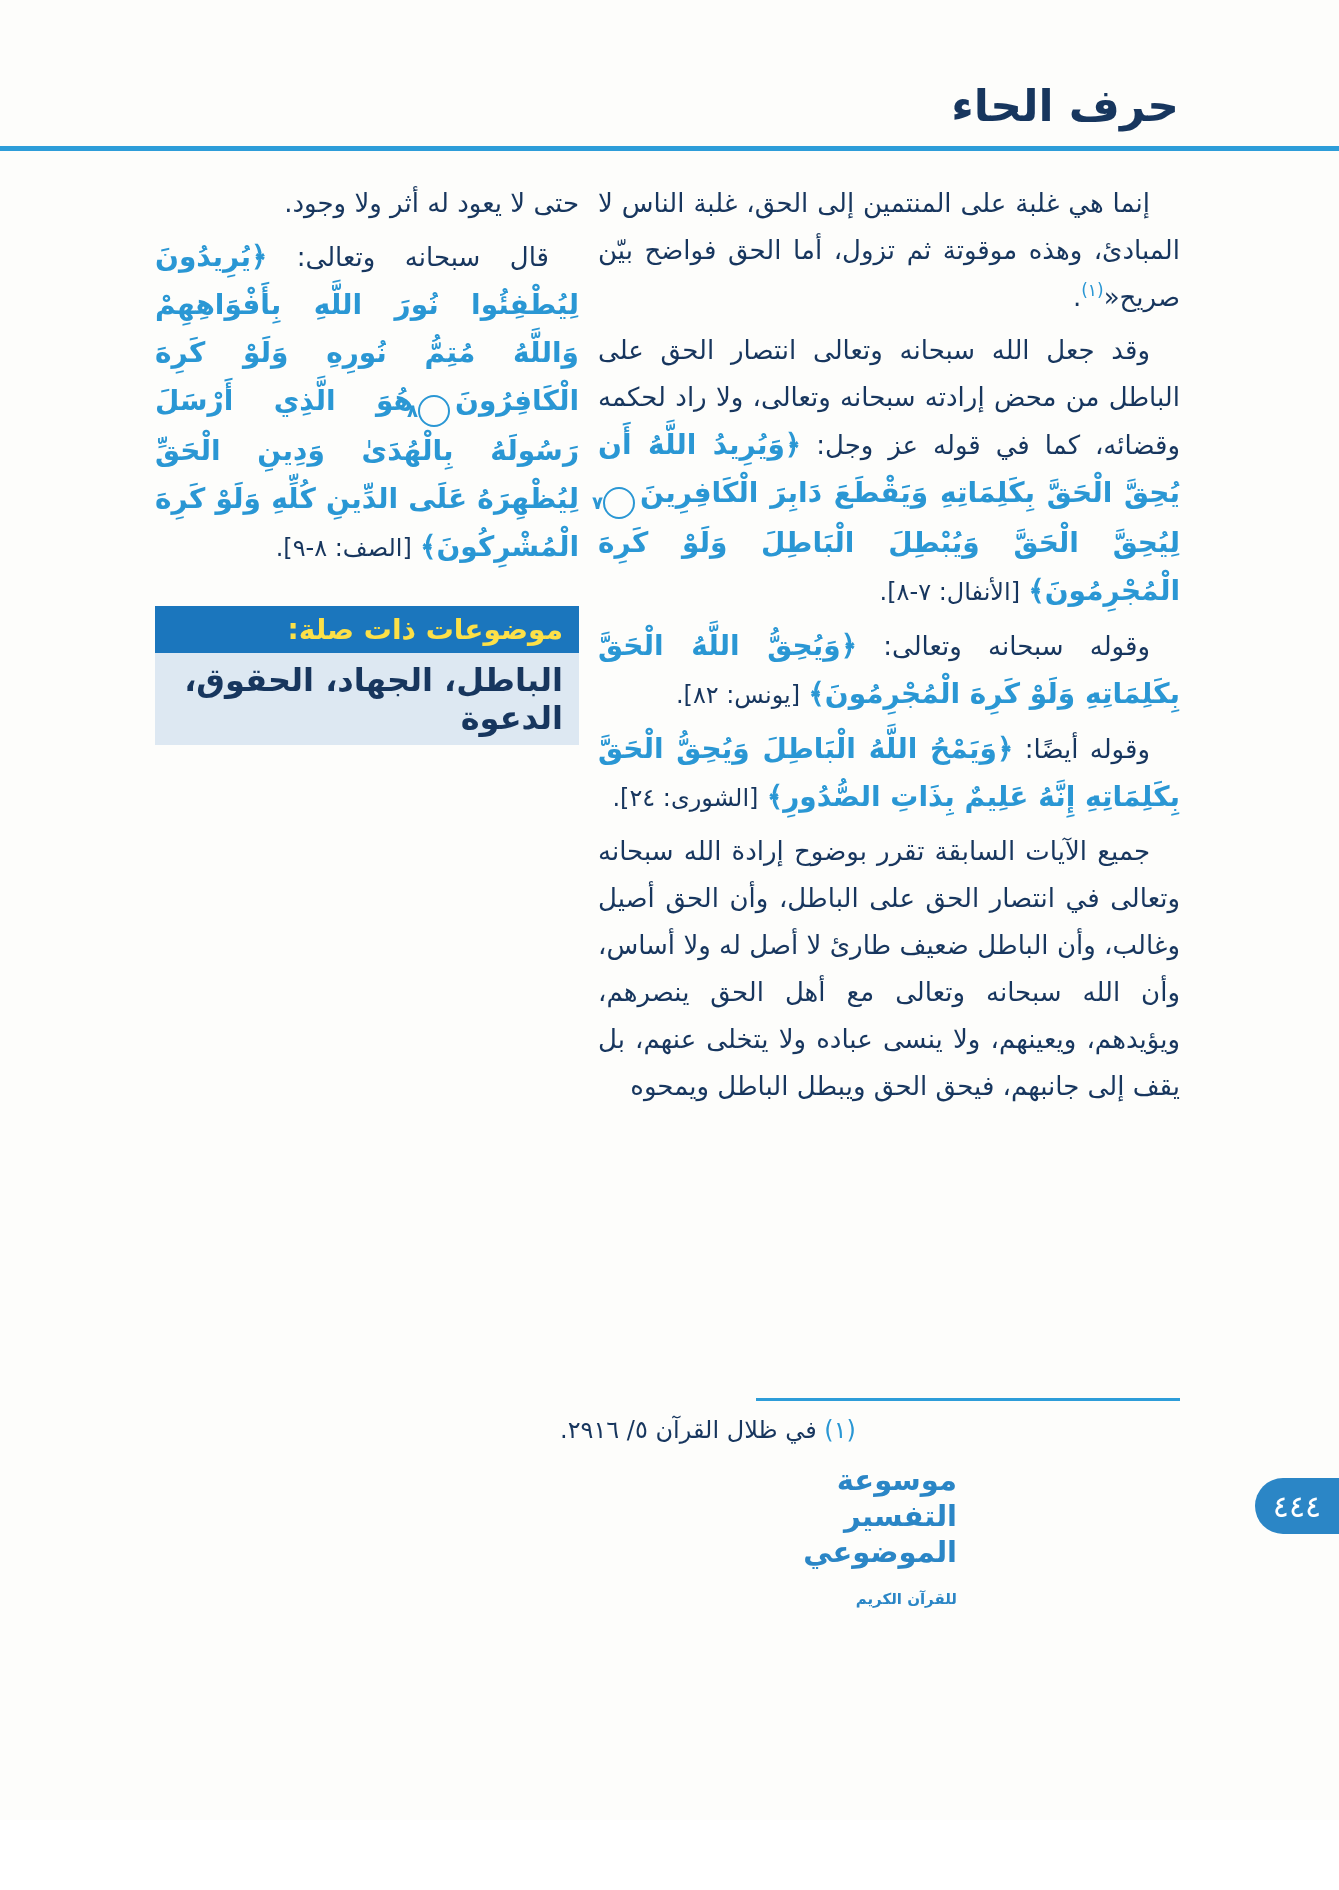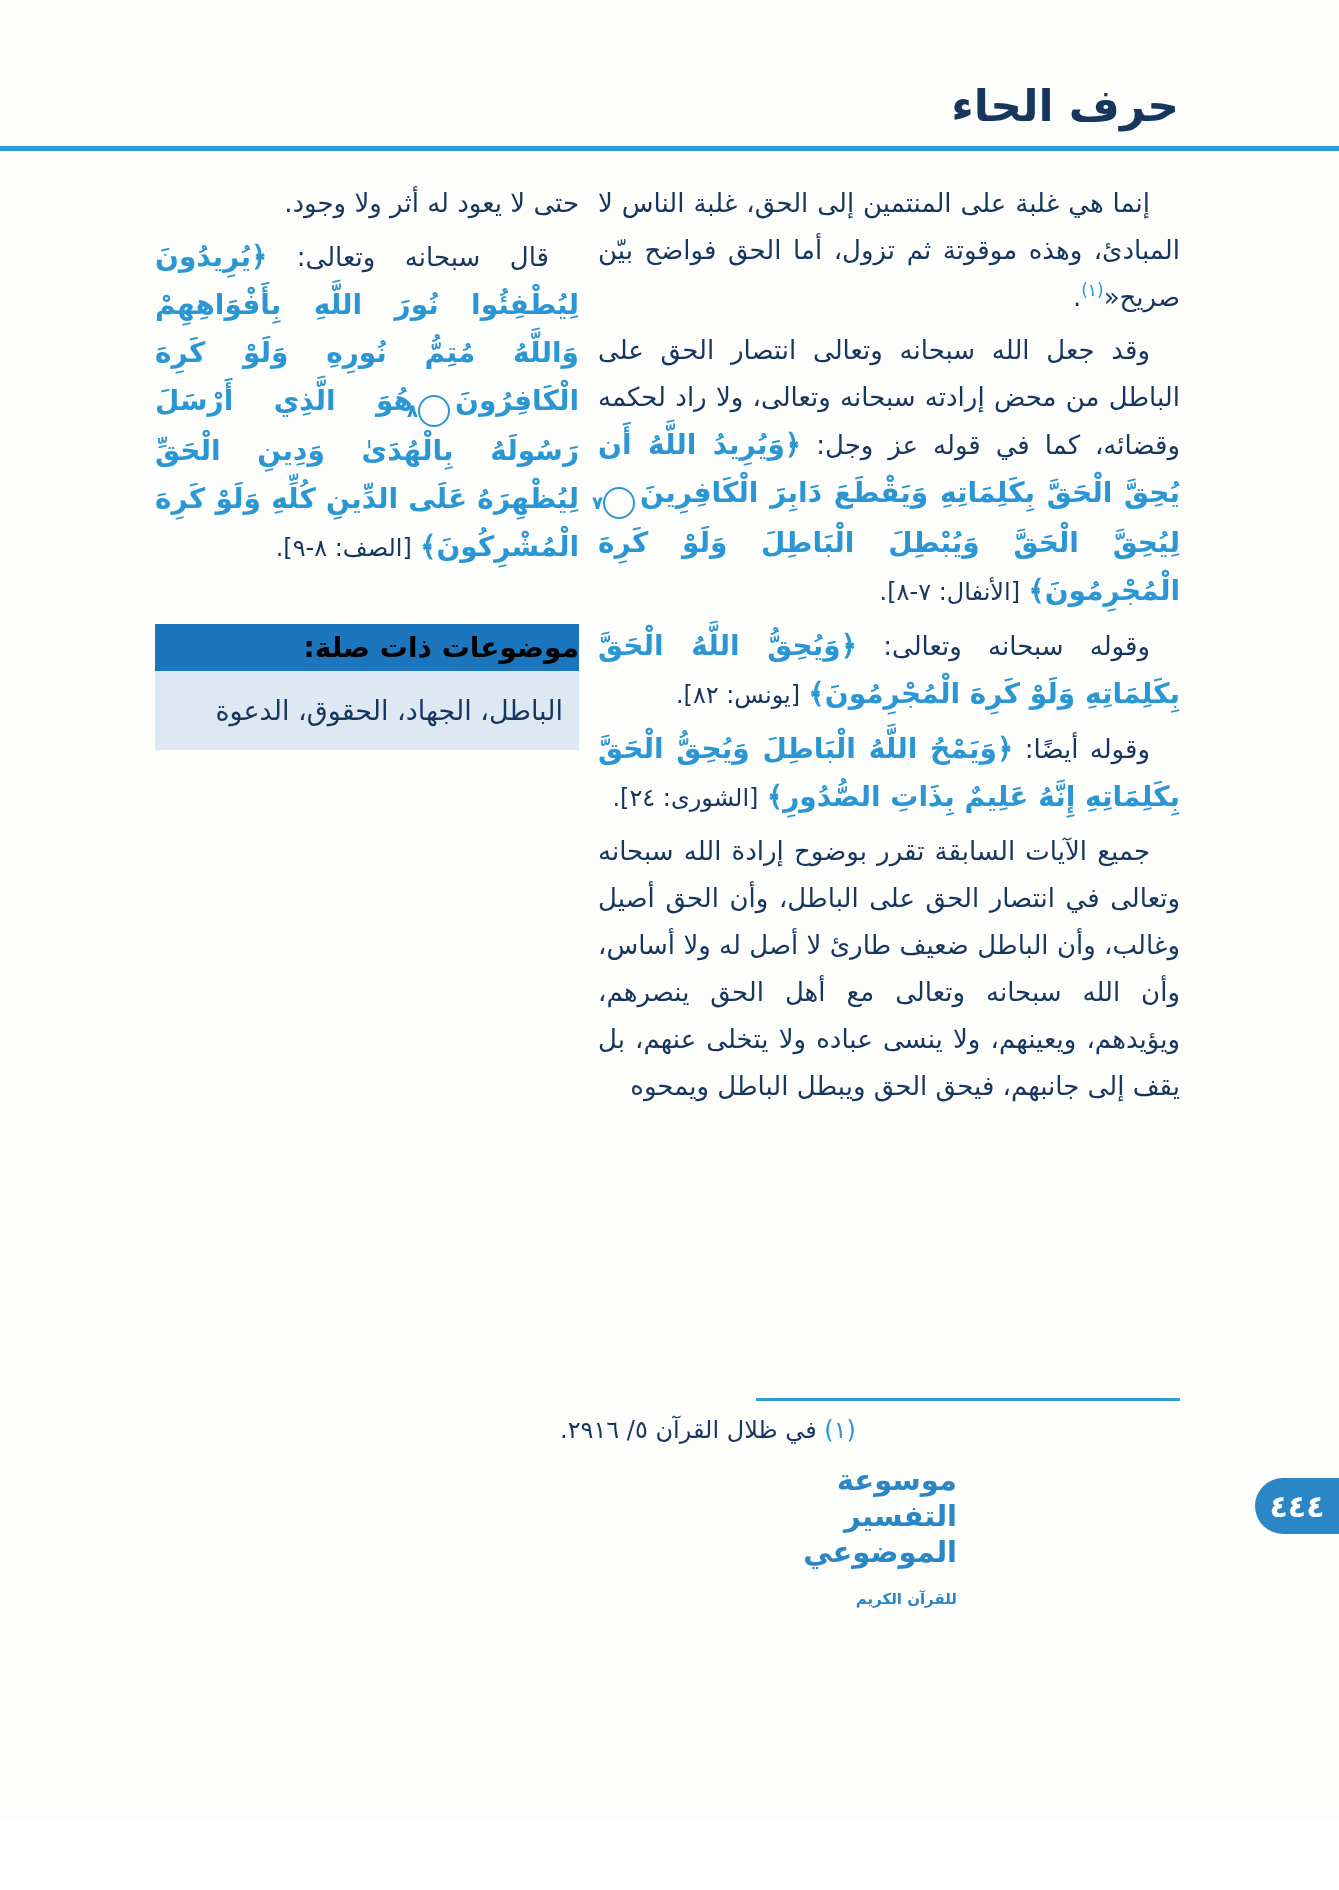--- a/index.html
+++ b/index.html
@@ -72,33 +72,33 @@
     color: var(--quran_text, #2a97d4);
     font-size: 18px;
     font-weight: bold;
     text-align: center;
     vertical-align: -7px;
     margin: 0 5px;
   }
 
   
   .banner {
-    margin-top: 52px;
+    margin-top: 34px;
     background: var(--banner_bg, #1b76bd);
-    color: #000000;
+    color: #fde047;
     font-size: 28px;
     font-weight: bold;
-    padding: 7px 0;
+    padding: 7px 16px;
   }
   .topics {
     background: var(--topics_bg, #dde8f2);
     color: var(--body_text, #17365e);
-    font-size: 27px;
-    font-weight: normal;
-    padding: 24px 16px;
+    font-size: 32px;
+    font-weight: bold;
+    padding: 8px 16px;
   }
 
   
   .footnote-rule {
     position: absolute;
     top: 1398px;
     right: 159px;
     width: 424px;
     height: 3px;
     background: var(--accent_rule, #2d9dd9);
@@ -128,21 +128,21 @@
 
   .page-badge {
     position: absolute;
     top: 1478px;
     right: 0;
     width: 84px;
     height: 56px;
     background: var(--badge_bg, #2b86c6);
     color: #ffffff;
     font-size: 30px;
-    font-weight: bold;
+    font-weight: normal;
     border-radius: 28px 0 0 28px;
     display: flex;
     align-items: center;
     justify-content: center;
   }
 </style>
 </head>
 <body>
 
 <div class="page">

